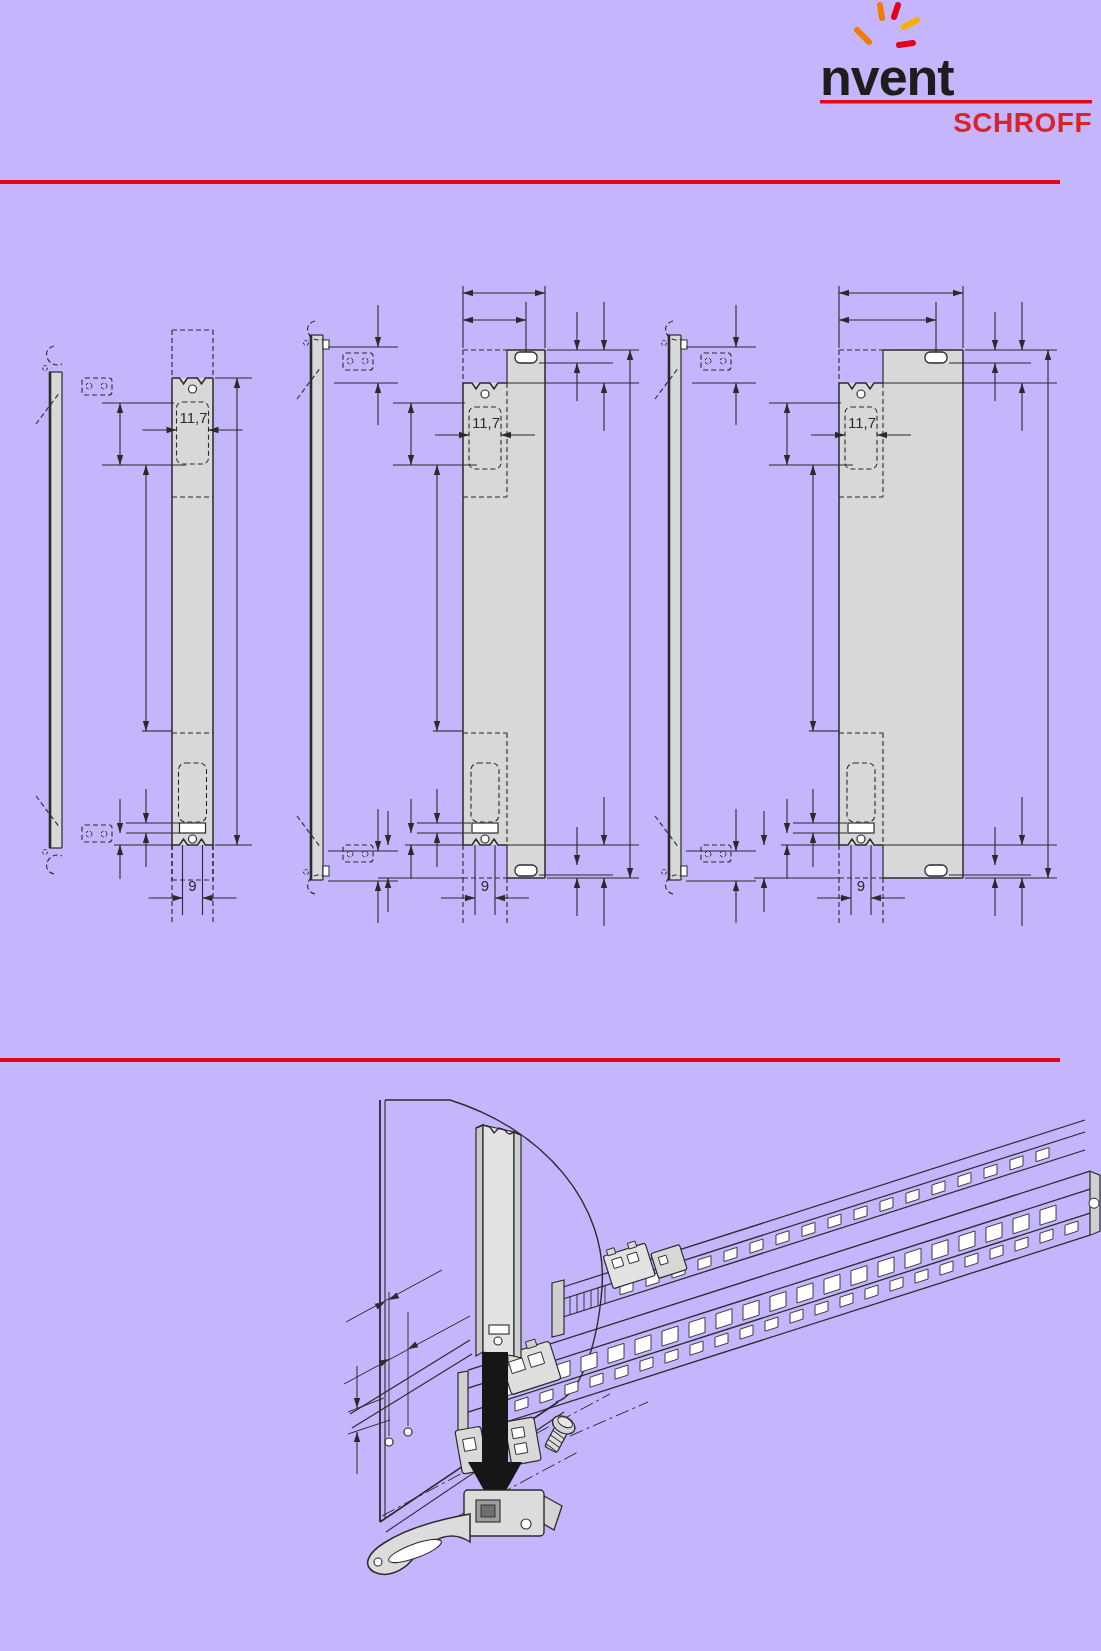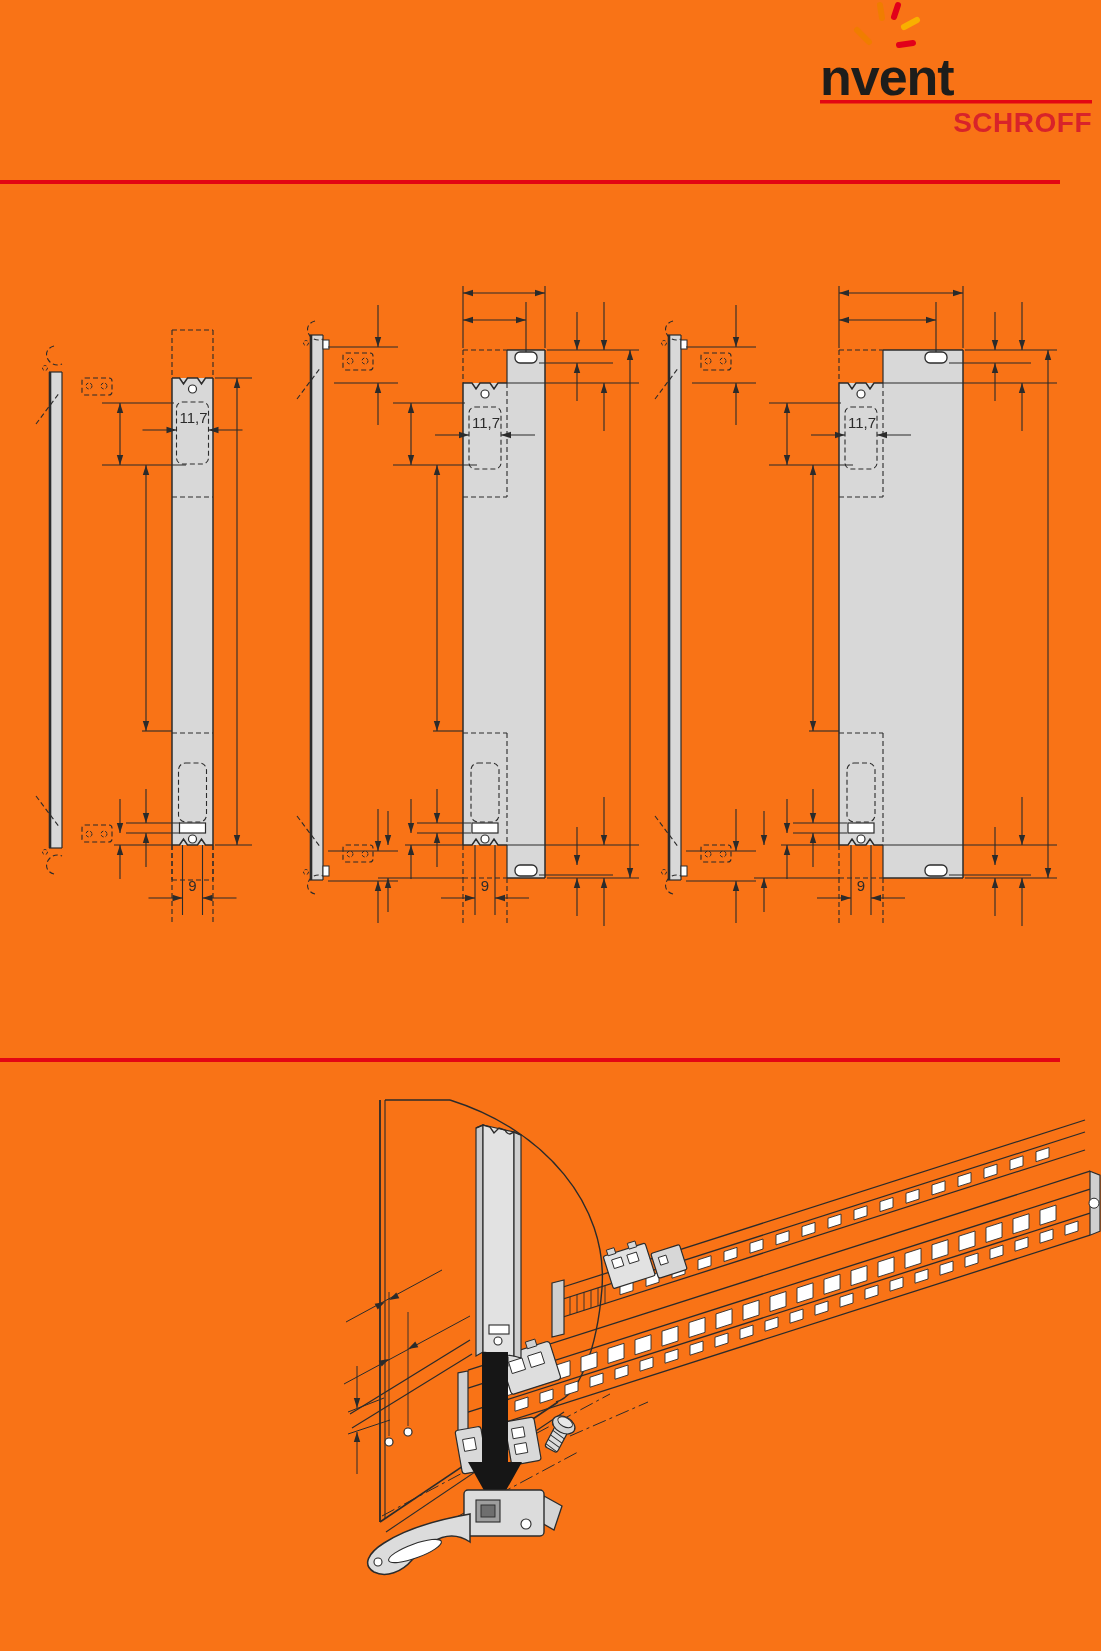--- a/index.html
+++ b/index.html
@@ -1,16 +1,16 @@
 <!DOCTYPE html>
 <html><head>
 <meta charset="utf-8">
 <style>
   html,body{margin:0;padding:0;background:#ffffff;}
-  .page{position:relative;width:1101px;height:1651px;background:#f97316;overflow:hidden;
+  .page{position:relative;width:1101px;height:1651px;background:#c4b5fd;overflow:hidden;
         font-family:"Liberation Sans", sans-serif;}
   .rule{position:absolute;left:0;width:1060px;height:4px;}
   svg{position:absolute;left:0;}
   text{font-family:"Liberation Sans", sans-serif;}
 </style>
 </head>
 <body>
 
 <div class="page">
 

